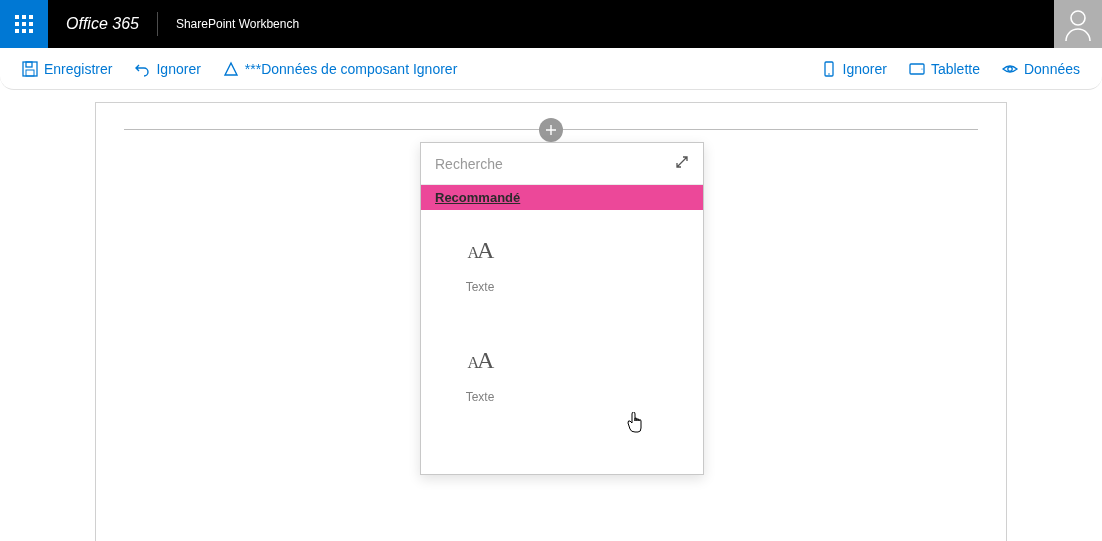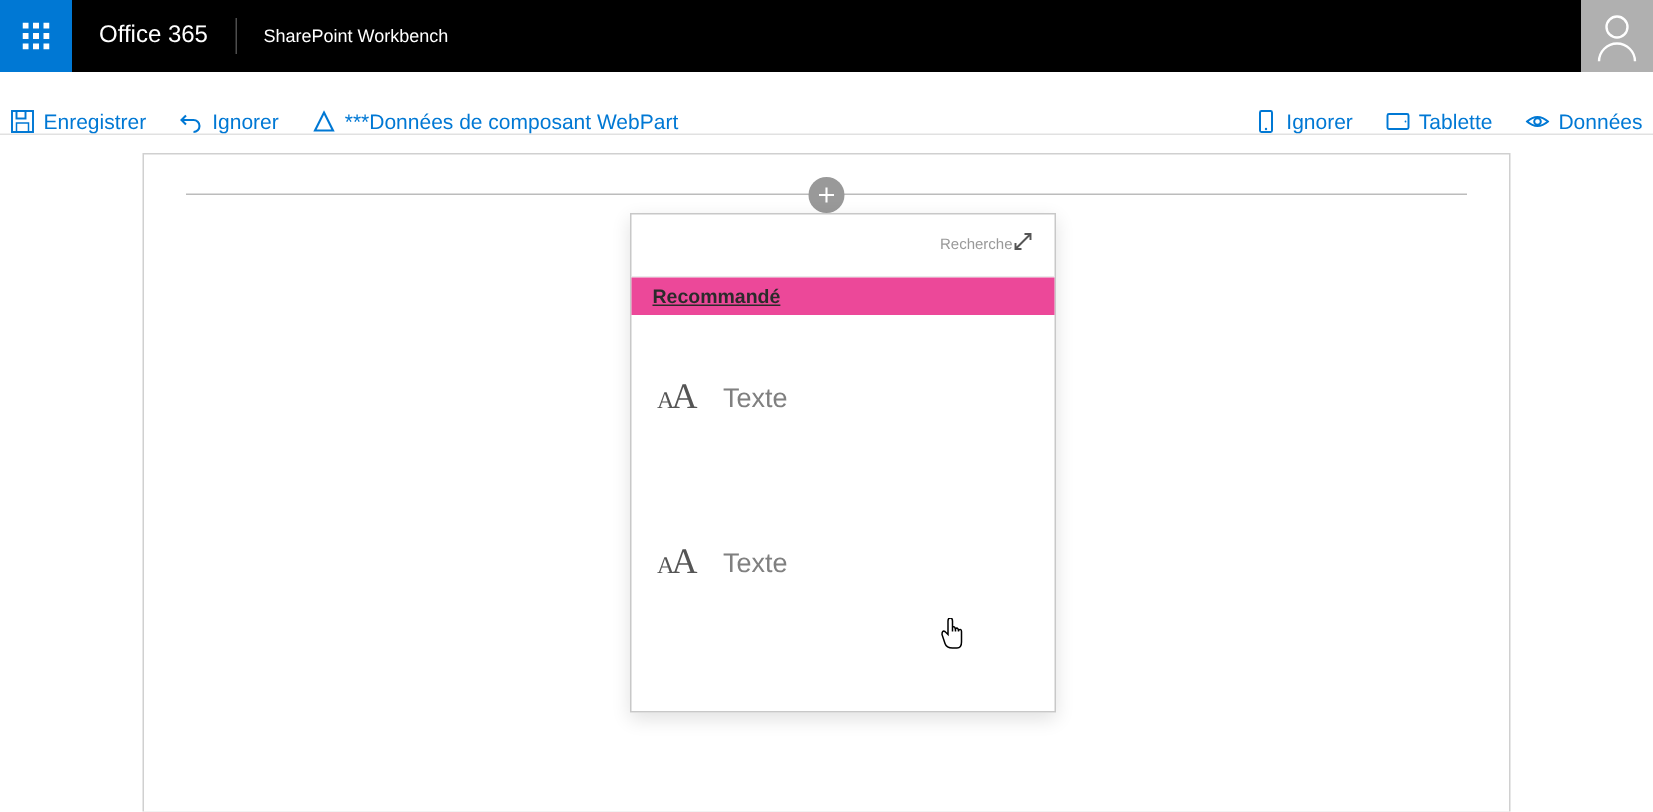--- a/index.html
+++ b/index.html
@@ -26,20 +26,21 @@
       background: #0078d4;
       display: flex;
       align-items: center;
       justify-content: center;
       cursor: pointer;
     }
     .brand {
       padding: 0 18px;
       font-size: 16px;
       font-weight: 400;
+      font-style: italic;
     }
     .app-title {
       padding: 0 18px;
       font-size: 12px;
       font-weight: 400;
       border-left: 1px solid rgba(255,255,255,0.3);
       height: 24px;
       line-height: 24px;
     }
     .spacer { flex: 1; }
@@ -51,25 +52,26 @@
       align-items: center;
       justify-content: center;
     }
 
     
     .command-bar {
       height: 42px;
       background: #fff;
       border-bottom: 1px solid #e1e1e1;
       display: flex;
-      align-items: flex-end;
-      padding: 0 7px;
+      align-items: center;
+      padding: 0 22px;
       font-size: 14px;
       color: #0078d4;
       gap: 22px;
+      border-radius: 14px;
     }
     .cmd-item {
       display: flex;
       align-items: center;
       gap: 6px;
       cursor: pointer;
     }
     .cmd-item svg { width: 16px; height: 16px; }
 
     
@@ -123,24 +125,23 @@
       display: flex;
       align-items: center;
       padding: 0 14px;
       height: 42px;
       border-bottom: 1px solid #eaeaea;
     }
     .picker-search input {
       flex: 1;
       border: none;
       outline: none;
-      font-size: 10px;
+      font-size: 14px;
       color: #666;
       font-family: inherit;
-      text-align: right;
     }
     .picker-search input::placeholder { color: #999; }
     .expand-arrow {
       cursor: pointer;
       color: #555;
     }
     .picker-heading {
       background: #ec4899;
       padding: 5px 14px;
       font-size: 13px;
@@ -151,39 +152,39 @@
     .picker-items {
       display: flex;
       flex-wrap: wrap;
       padding: 16px 14px 16px 14px;
       gap: 0;
     }
     .picker-item {
       width: 90px;
       height: 78px;
       display: flex;
-      flex-direction: row;
+      flex-direction: column;
       align-items: center;
       justify-content: center;
       gap: 16px;
       cursor: pointer;
     }
     .picker-item.hover {
       background: #cfe5f6;
       color: #0078d4;
     }
     .picker-item-icon {
       width: 32px;
       height: 28px;
       display: flex;
       align-items: center;
       justify-content: center;
     }
     .picker-item-label {
-      font-size: 18px;
+      font-size: 12px;
       color: #808080;
     }
     .picker-item.hover .picker-item-label { color: #0078d4; }
 
     .text-aa {
       font-family: Georgia, "Times New Roman", serif;
       font-size: 24px;
       color: #555;
       line-height: 1;
       letter-spacing: -2px;
@@ -240,21 +241,21 @@
   <div class="cmd-item">
     <svg viewBox="0 0 16 16">
         <path d="M 5 4 L 2 7 L 5 10 M 2 7 L 10 7 A 4 4 0 0 1 10 15" fill="none" stroke="#0078d4" stroke-width="1.4"></path>
       </svg>
     <span>Ignorer</span>
   </div>
   <div class="cmd-item">
     <svg viewBox="0 0 16 16">
         <path d="M 8 2 L 14 14 L 2 14 Z" fill="none" stroke="#0078d4" stroke-width="1.4"></path>
       </svg>
-    <span>***Données de composant WebPart</span>
+    <span>***Données de composant Ignorer</span>
   </div>
   <div class="spacer"></div>
   <div class="cmd-item">
     <svg viewBox="0 0 16 16">
         <rect x="4" y="1" width="8" height="14" rx="1" fill="none" stroke="#0078d4" stroke-width="1.3"></rect>
         <circle cx="8" cy="13" r="0.8" fill="#0078d4"></circle>
       </svg>
     <span>Ignorer</span>
   </div>
   <div class="cmd-item">

